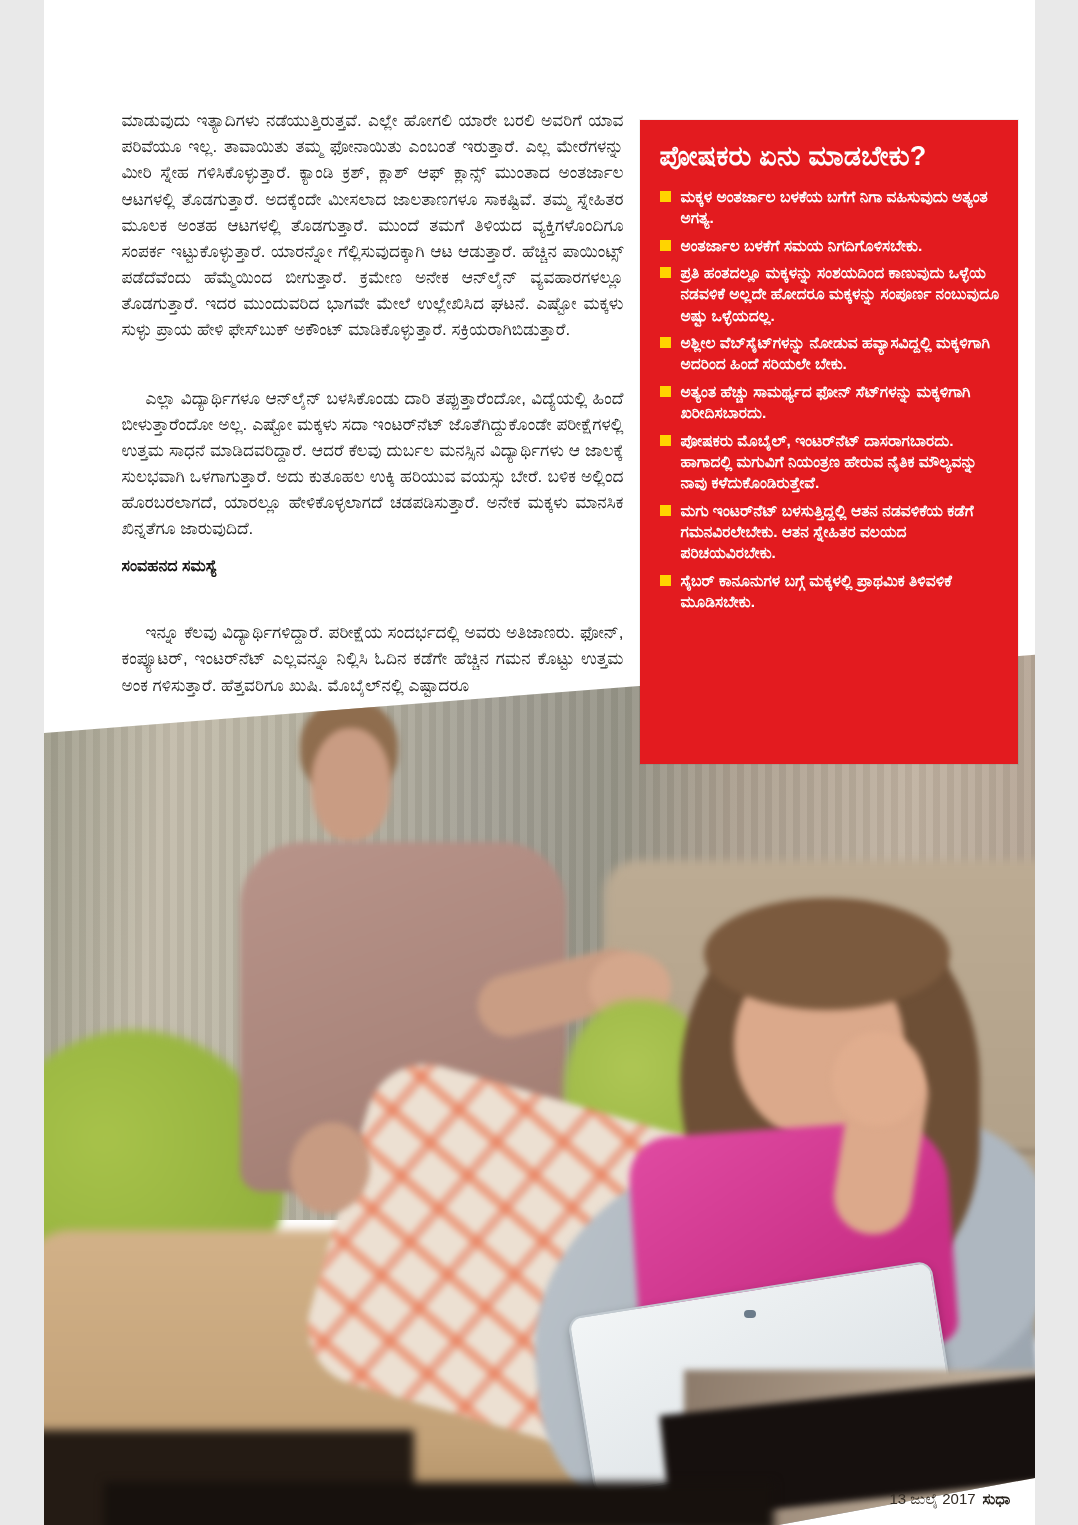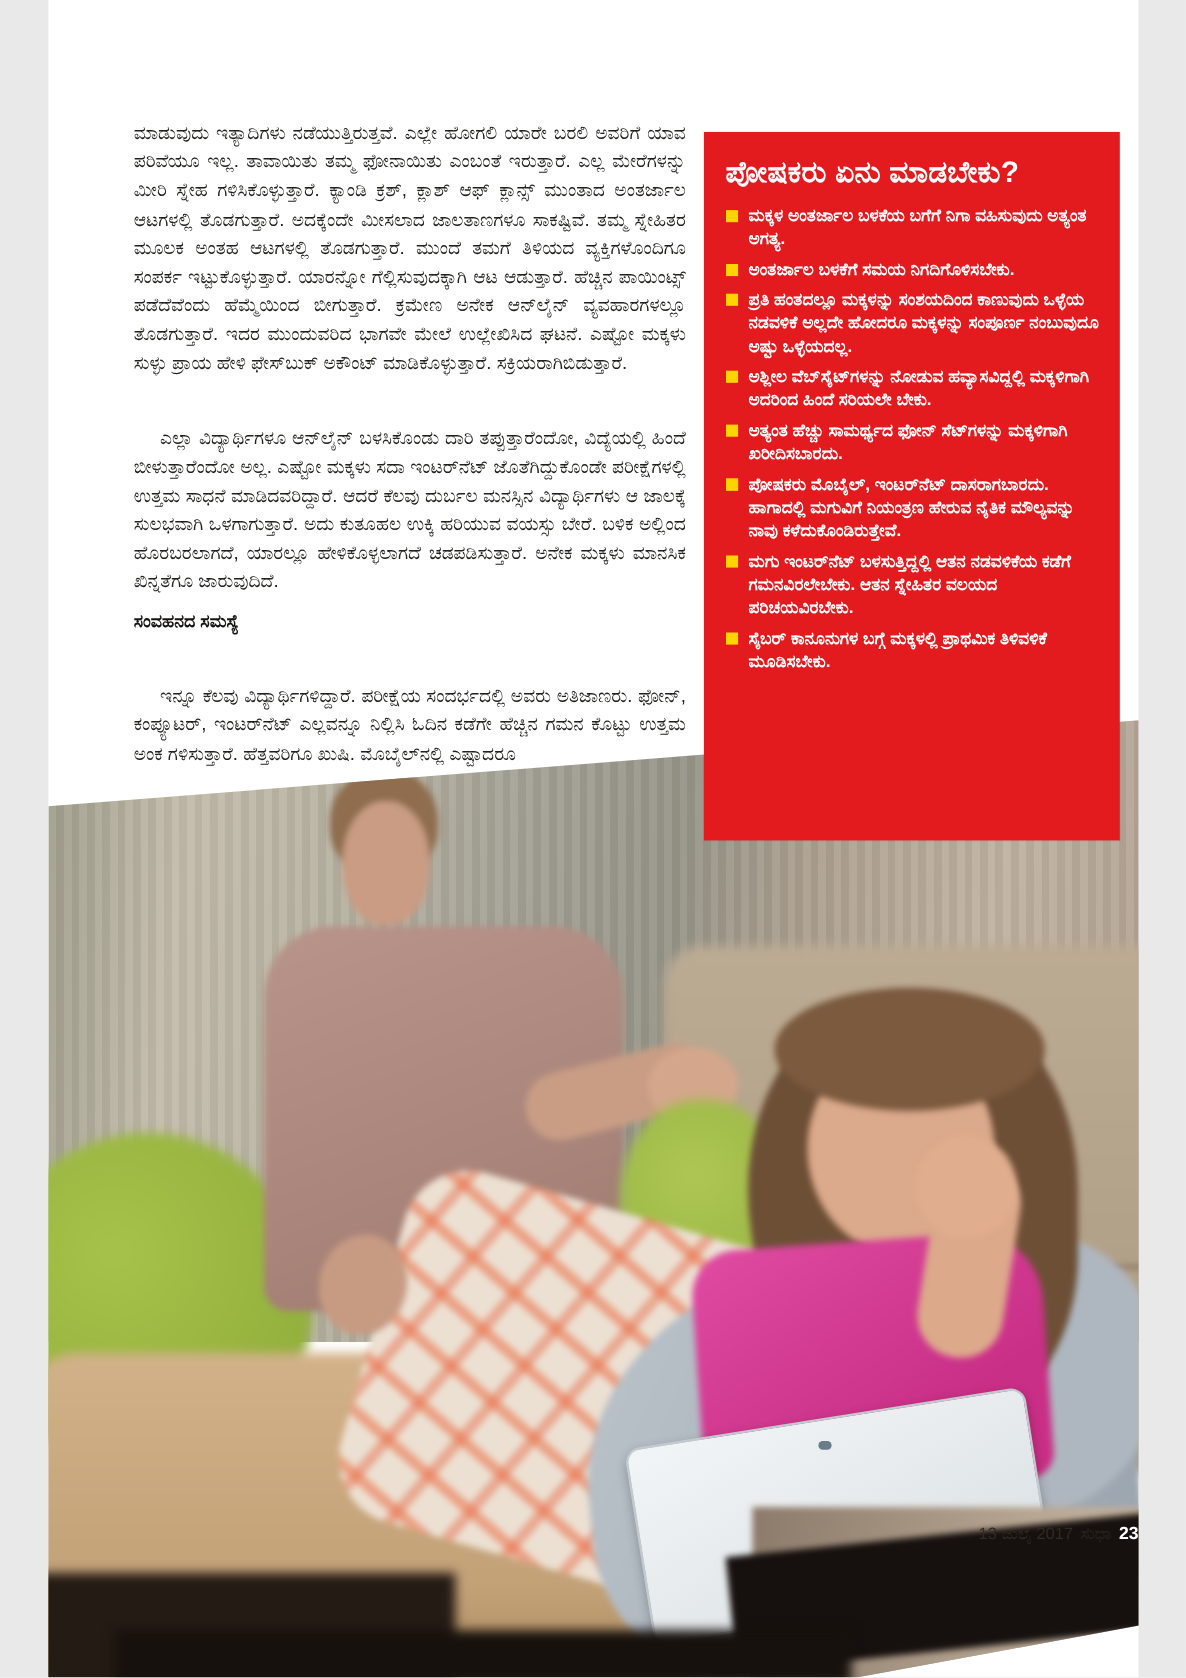--- a/index.html
+++ b/index.html
@@ -130,21 +130,21 @@
     background:linear-gradient(160deg,#f2f5f6,#d9dfe3);
     border:2px solid #c2cad0; transform:rotate(-9deg);
     box-shadow:0 4px 10px rgba(0,0,0,0.25);
   }
   .tablet-camera {
     left:700px; top:1310px; width:12px; height:8px; border-radius:4px; background:#6b7b8a;
   }
 
   
   .footer {
-    position:absolute; left:846px; top:1338px; z-index:6;
+    position:absolute; left:846px; top:1442px; z-index:6;
     display:flex; align-items:baseline; gap:7px;
     font-size:15px; white-space:nowrap;
   }
   .footer .date { color:#322b23; }
   .footer .mag  { color:#241f19; font-weight:bold; }
   .footer .pageno { color:#ffffff; font-weight:bold; font-size:16px;margin-top:48px; }
 
   
   .mark-top-right {
     position:absolute; left:1052px; top:4px; width:24px; height:12px;

